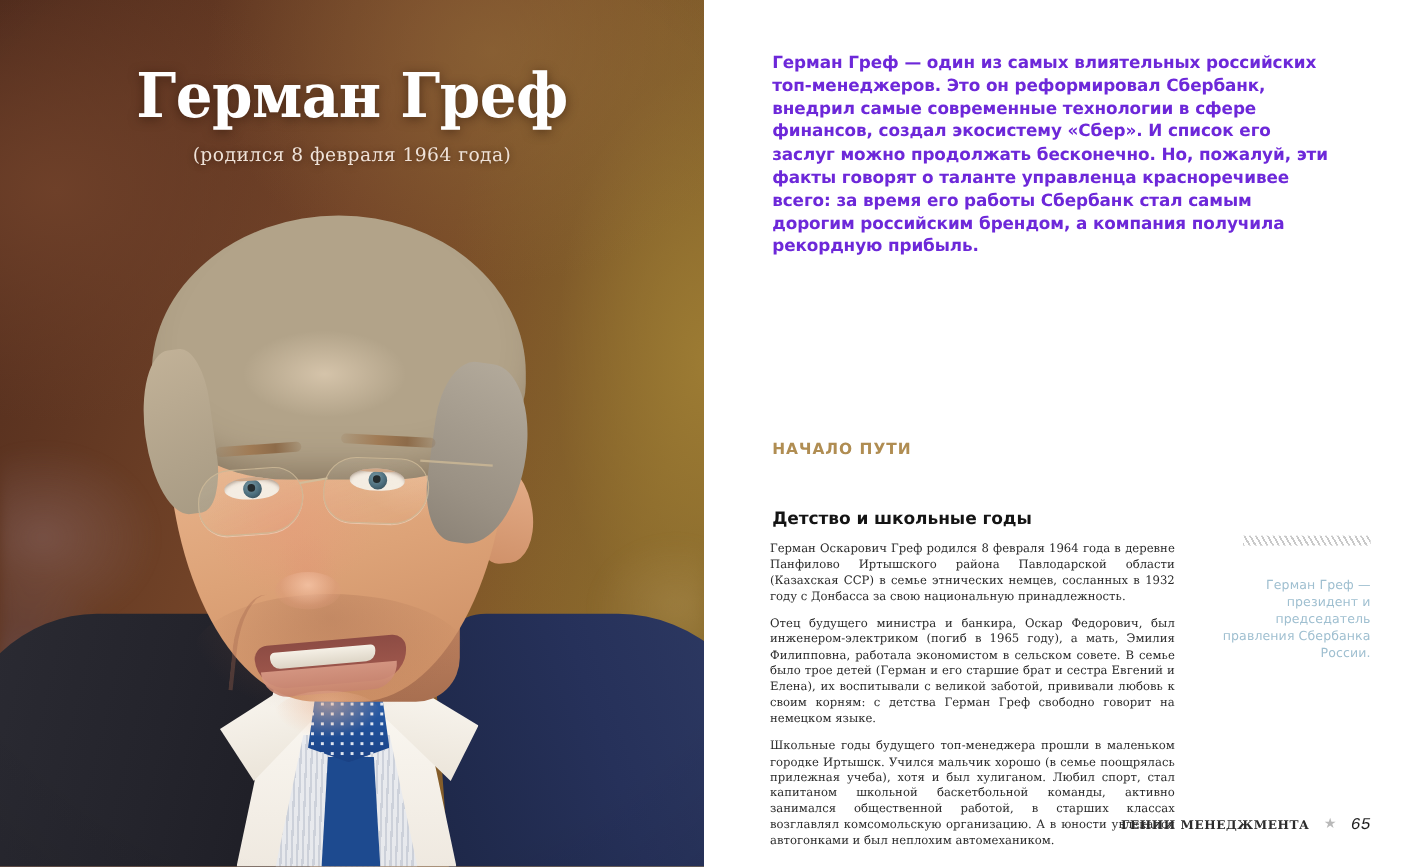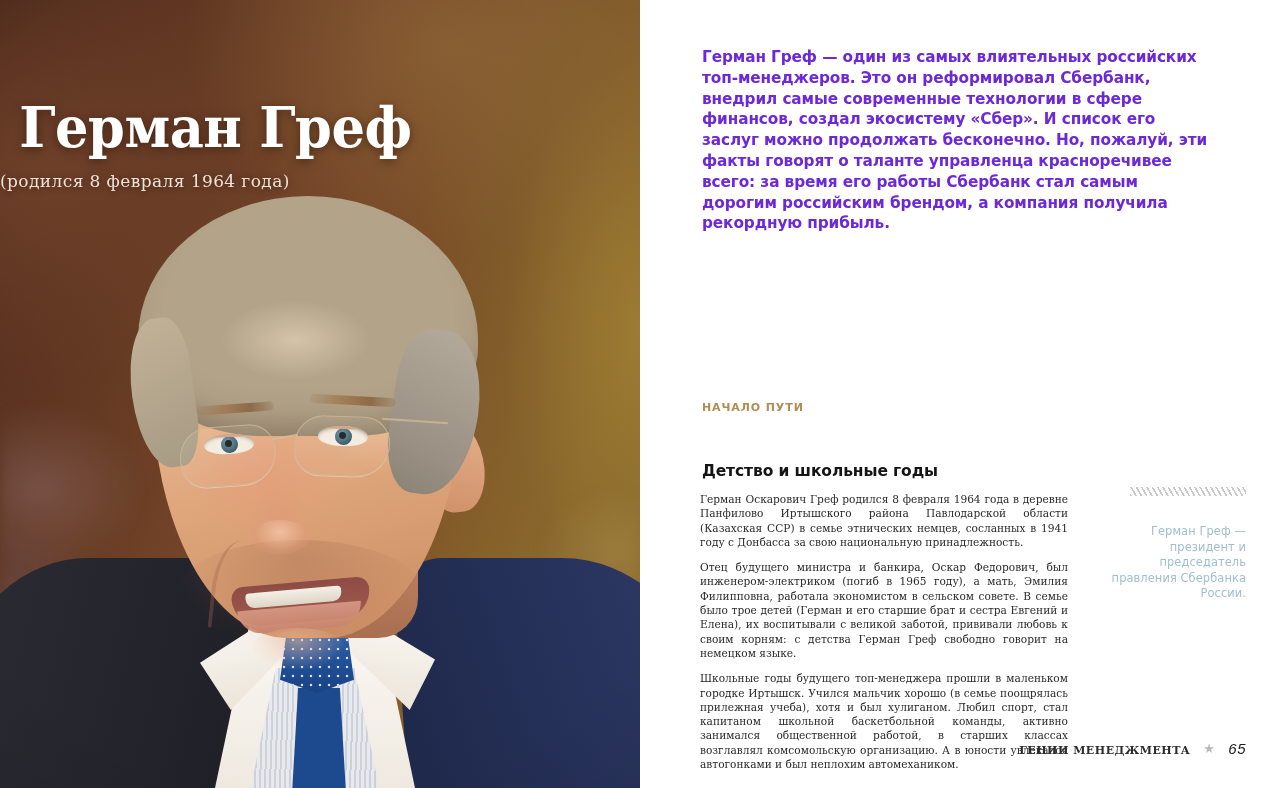--- a/index.html
+++ b/index.html
@@ -404,22 +404,22 @@
     background: radial-gradient(ellipse 120% 100% at 50% 45%, rgba(0,0,0,0) 55%, rgba(0,0,0,0.18) 100%);
     pointer-events: none;
   }
 
   
   .title-block {
     position: absolute;
     left: 0;
     top: 58px;
     width: 640px;
+    text-align: center;
     z-index: 5;
-    margin-top: 40px;
   }
   .hero-title {
     margin: 0;
     font-family: "DejaVu Serif", "Liberation Serif", serif;
     font-weight: 700;
     font-size: 56px;
     line-height: 1.05;
     letter-spacing: -0.5px;
     color: #ffffff;
     text-shadow: 0 2px 10px rgba(40,18,8,0.55);
@@ -457,21 +457,21 @@
     color: #6d28d9;
     letter-spacing: -0.1px;
   }
 
   .section-kicker {
     position: absolute;
     left: 62px;
     top: 401px;
     margin: 0;
     font-family: "DejaVu Sans", "Liberation Sans", sans-serif;
-    font-size: 11px;
+    font-size: 14px;
     font-weight: 700;
     letter-spacing: 0.9px;
     color: #b08d52;
     text-transform: uppercase;
   }
 
   .section-title {
     position: absolute;
     left: 62px;
     top: 462px;
@@ -626,21 +626,21 @@
     </div>
   </div>
 
   <div class="content">
     <p class="lede">Герман Греф — один из самых влиятельных российских топ-менеджеров. Это он реформировал Сбербанк, внедрил самые современные технологии в сфере финансов, создал экосистему «Сбер». И список его заслуг можно продолжать бесконечно. Но, пожалуй, эти факты говорят о таланте управленца красноречивее всего: за время его работы Сбербанк стал самым дорогим российским брендом, а компания получила рекордную прибыль.</p>
 
     <h2 class="section-kicker">НАЧАЛО ПУТИ</h2>
     <h3 class="section-title">Детство и школьные годы</h3>
 
     <div class="body-col">
-      <p>Герман Оскарович Греф родился 8 февраля 1964 года в деревне Панфилово Иртышского района Павлодарской области (Казахская ССР) в семье этнических немцев, сосланных в 1941 году с Донбасса за свою национальную принадлежность.</p>
+      <p>Герман Оскарович Греф родился 8 февраля 1964 года в деревне Панфилово Иртышского района Павлодарской области (Казахская ССР) в семье этнических немцев, сосланных в 1932 году с Донбасса за свою национальную принадлежность.</p>
       <p>Отец будущего министра и банкира, Оскар Федорович, был инженером-электриком (погиб в 1965 году), а мать, Эмилия Филипповна, работала экономистом в сельском совете. В семье было трое детей (Герман и его старшие брат и сестра Евгений и Елена), их воспитывали с великой заботой, прививали любовь к своим корням: с детства Герман Греф свободно говорит на немецком языке.</p>
       <p>Школьные годы будущего топ-менеджера прошли в маленьком городке Иртышск. Учился мальчик хорошо (в семье поощрялась прилежная учеба), хотя и был хулиганом. Любил спорт, стал капитаном школьной баскетбольной команды, активно занимался общественной работой, в старших классах возглавлял комсомольскую организацию. А в юности увлекался автогонками и был неплохим автомехаником.</p>
     </div>
   </div>
 
   <div class="margin-note">
     <div class="note-rule"></div>
     <p class="note-text">Герман Греф — президент и председатель правления Сбербанка России.</p>
   </div>
 

